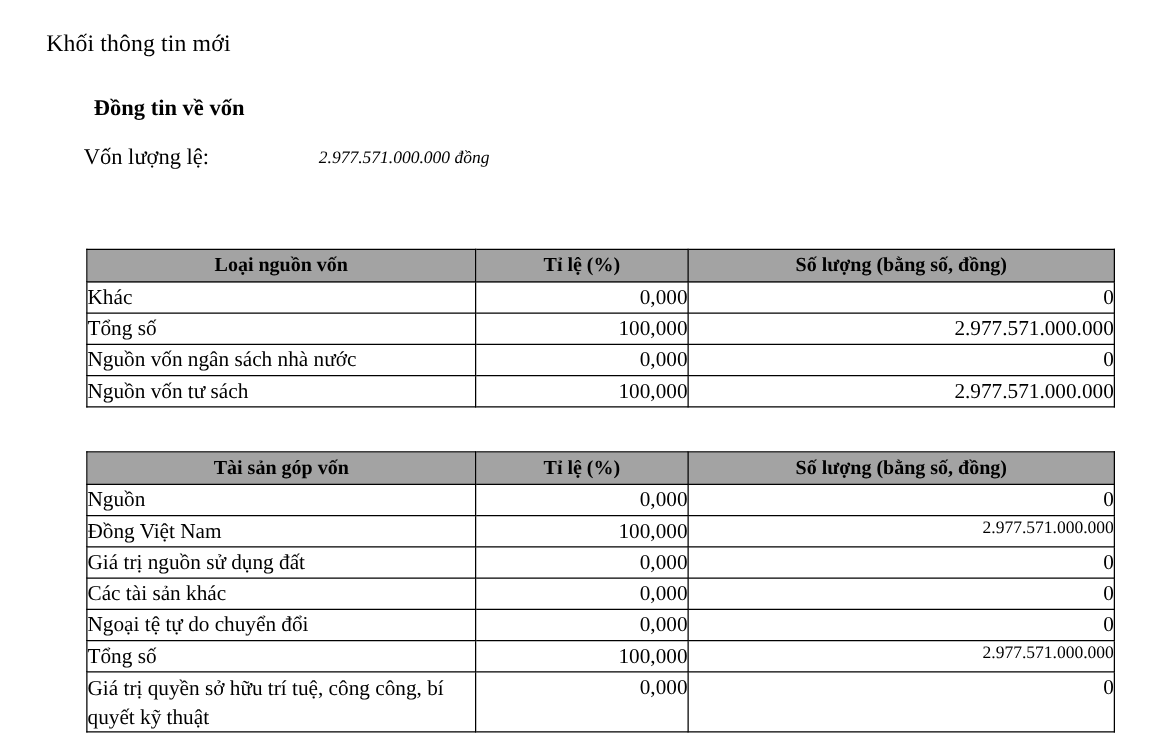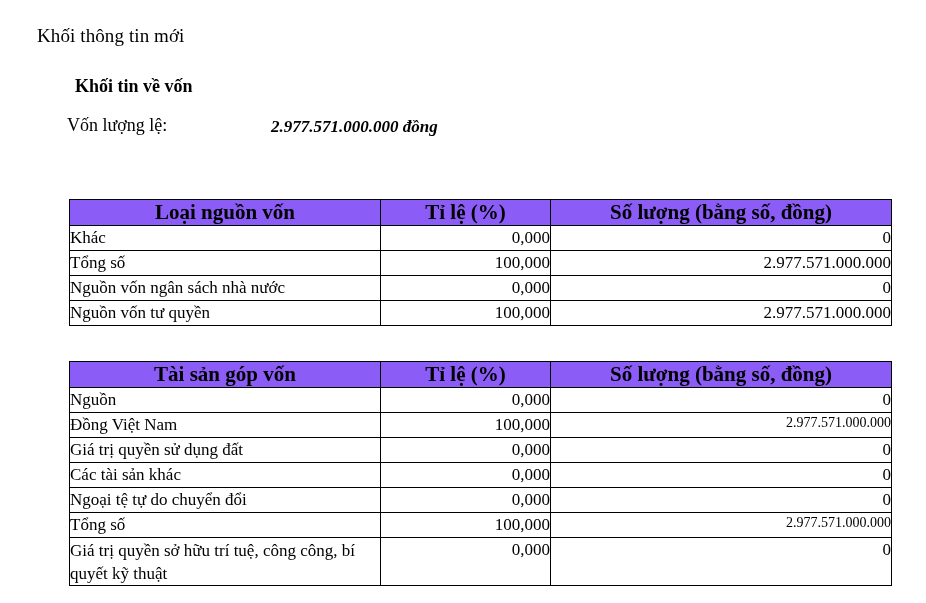--- a/index.html
+++ b/index.html
@@ -44,28 +44,27 @@
   }
   .field-label {
     position: absolute;
     left: 0;
     top: 0;
     font-size: 18px;
     white-space: nowrap;
   }
   .field-value {
     position: absolute;
-    left: 204px;
+    left: 188px;
     top: 0;
     width: 170px;
-    font-size: 17px;
+    font-size: 14px;
     font-style: italic;
     line-height: 23px;
     word-break: break-all;
-    font-weight: bold;
   }
 
   
   .tbl {
     position: absolute;
     left: 69px;
     width: 822px;
     border-collapse: collapse;
     table-layout: fixed;
   }
@@ -78,26 +77,26 @@
 
   .tbl th, .tbl td {
     border: 1px solid #000000;
     padding: 0;
     font-size: 17px;
     vertical-align: top;
     box-sizing: border-box;
   }
 
   .tbl thead th {
-    background: #8b5cf6;
+    background: #a3a3a3;
     font-weight: bold;
     text-align: center;
     height: 25px;
     line-height: 25px;
-    font-size: 21px;
+    font-size: 16px;
     white-space: nowrap;
     border-bottom: 1px solid #000;
   }
 
   .tbl tbody td {
     height: 25px;
   }
 
   .cell-name {
     text-align: left;
@@ -127,21 +126,21 @@
   }
 
   
   tr.tall td { height: 48px; }
 </style>
 </head>
 <body>
 
 <div class="page-title">Khối thông tin mới</div>
 
-<div class="section-title">Khối tin về vốn</div>
+<div class="section-title">Đồng tin về vốn</div>
 
 <div class="field-row">
   <span class="field-label">Vốn lượng lệ:</span>
   <span class="field-value">2.977.571.000.000 đồng</span>
 </div>
 
 <table class="tbl" id="table-capital-sources">
   <colgroup>
     <col class="c-name">
       <col class="c-rate">
@@ -164,21 +163,21 @@
       <td class="cell-name">Tổng số</td>
       <td class="cell-rate">100,000</td>
       <td class="cell-amt">2.977.571.000.000</td>
     </tr>
     <tr>
       <td class="cell-name">Nguồn vốn ngân sách nhà nước</td>
       <td class="cell-rate">0,000</td>
       <td class="cell-amt">0</td>
     </tr>
     <tr>
-      <td class="cell-name">Nguồn vốn tư quyền</td>
+      <td class="cell-name">Nguồn vốn tư sách</td>
       <td class="cell-rate">100,000</td>
       <td class="cell-amt">2.977.571.000.000</td>
     </tr>
   </tbody>
 </table>
 
 <table class="tbl" id="table-capital-assets">
   <colgroup>
     <col class="c-name">
       <col class="c-rate">
@@ -196,21 +195,21 @@
       <td class="cell-name">Nguồn</td>
       <td class="cell-rate">0,000</td>
       <td class="cell-amt">0</td>
     </tr>
     <tr>
       <td class="cell-name">Đồng Việt Nam</td>
       <td class="cell-rate">100,000</td>
       <td class="cell-amt small">2.977.571.000.000</td>
     </tr>
     <tr>
-      <td class="cell-name">Giá trị quyền sử dụng đất</td>
+      <td class="cell-name">Giá trị nguồn sử dụng đất</td>
       <td class="cell-rate">0,000</td>
       <td class="cell-amt">0</td>
     </tr>
     <tr>
       <td class="cell-name">Các tài sản khác</td>
       <td class="cell-rate">0,000</td>
       <td class="cell-amt">0</td>
     </tr>
     <tr>
       <td class="cell-name">Ngoại tệ tự do chuyển đổi</td>

